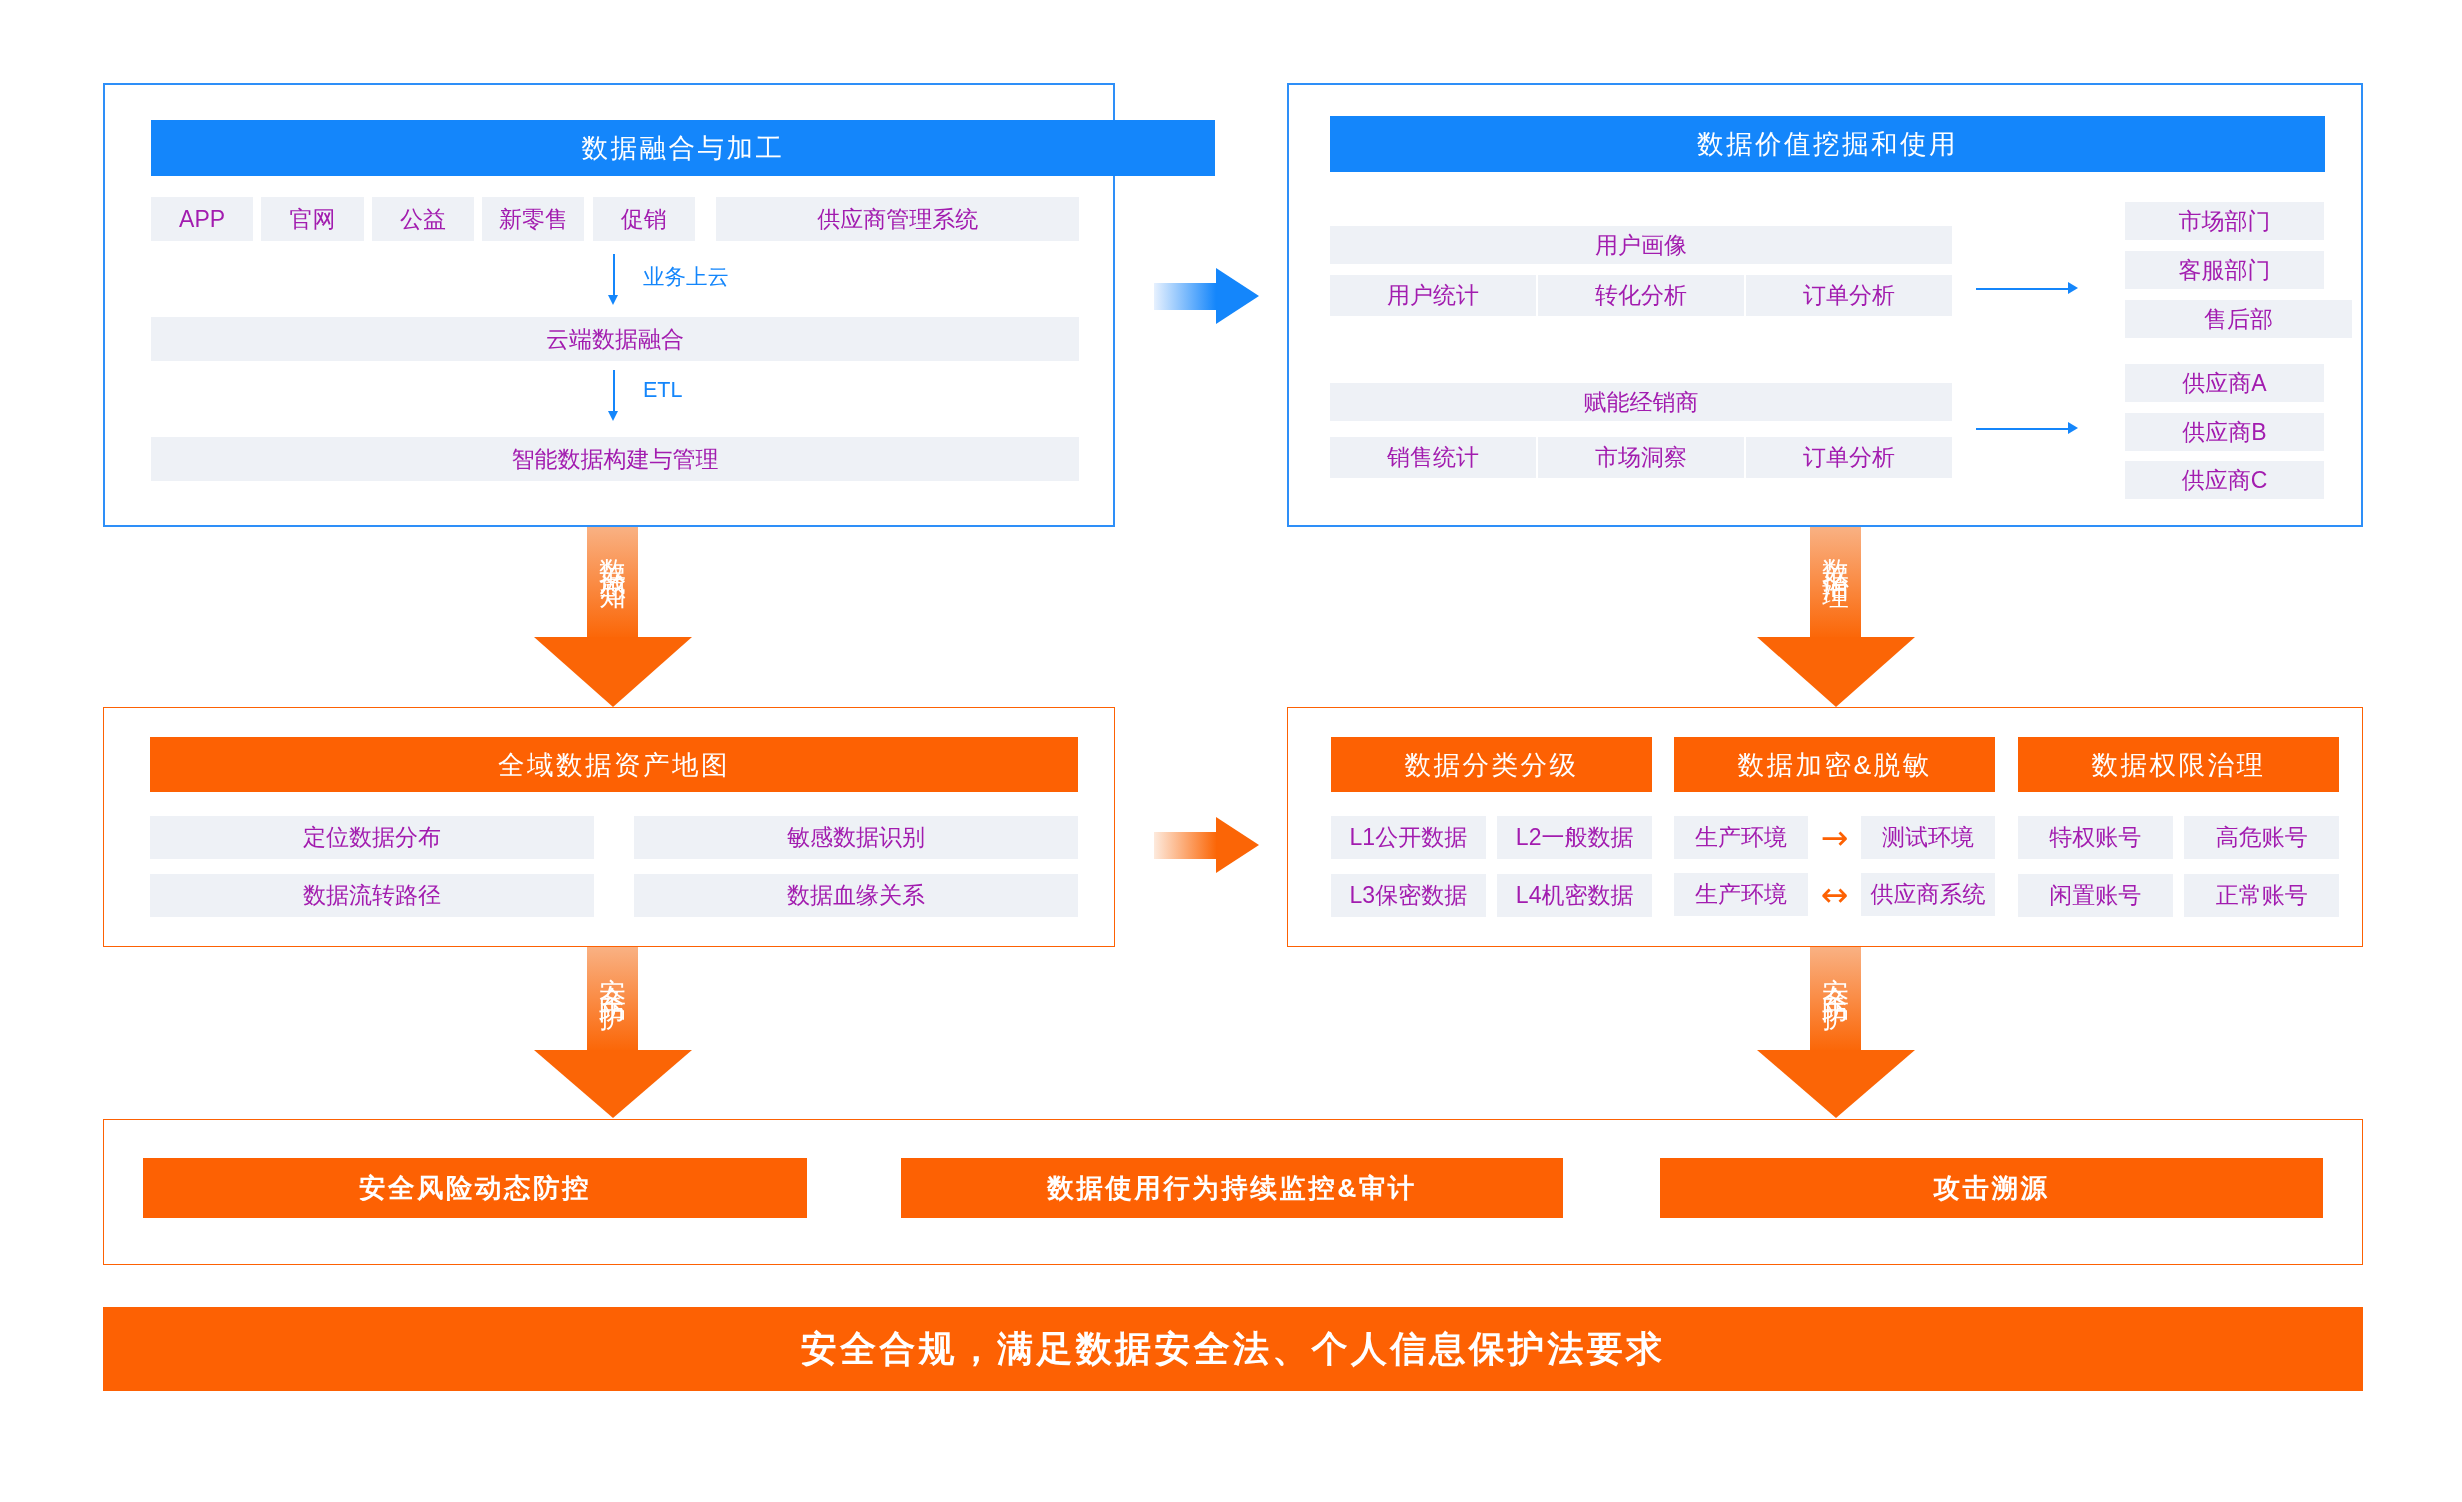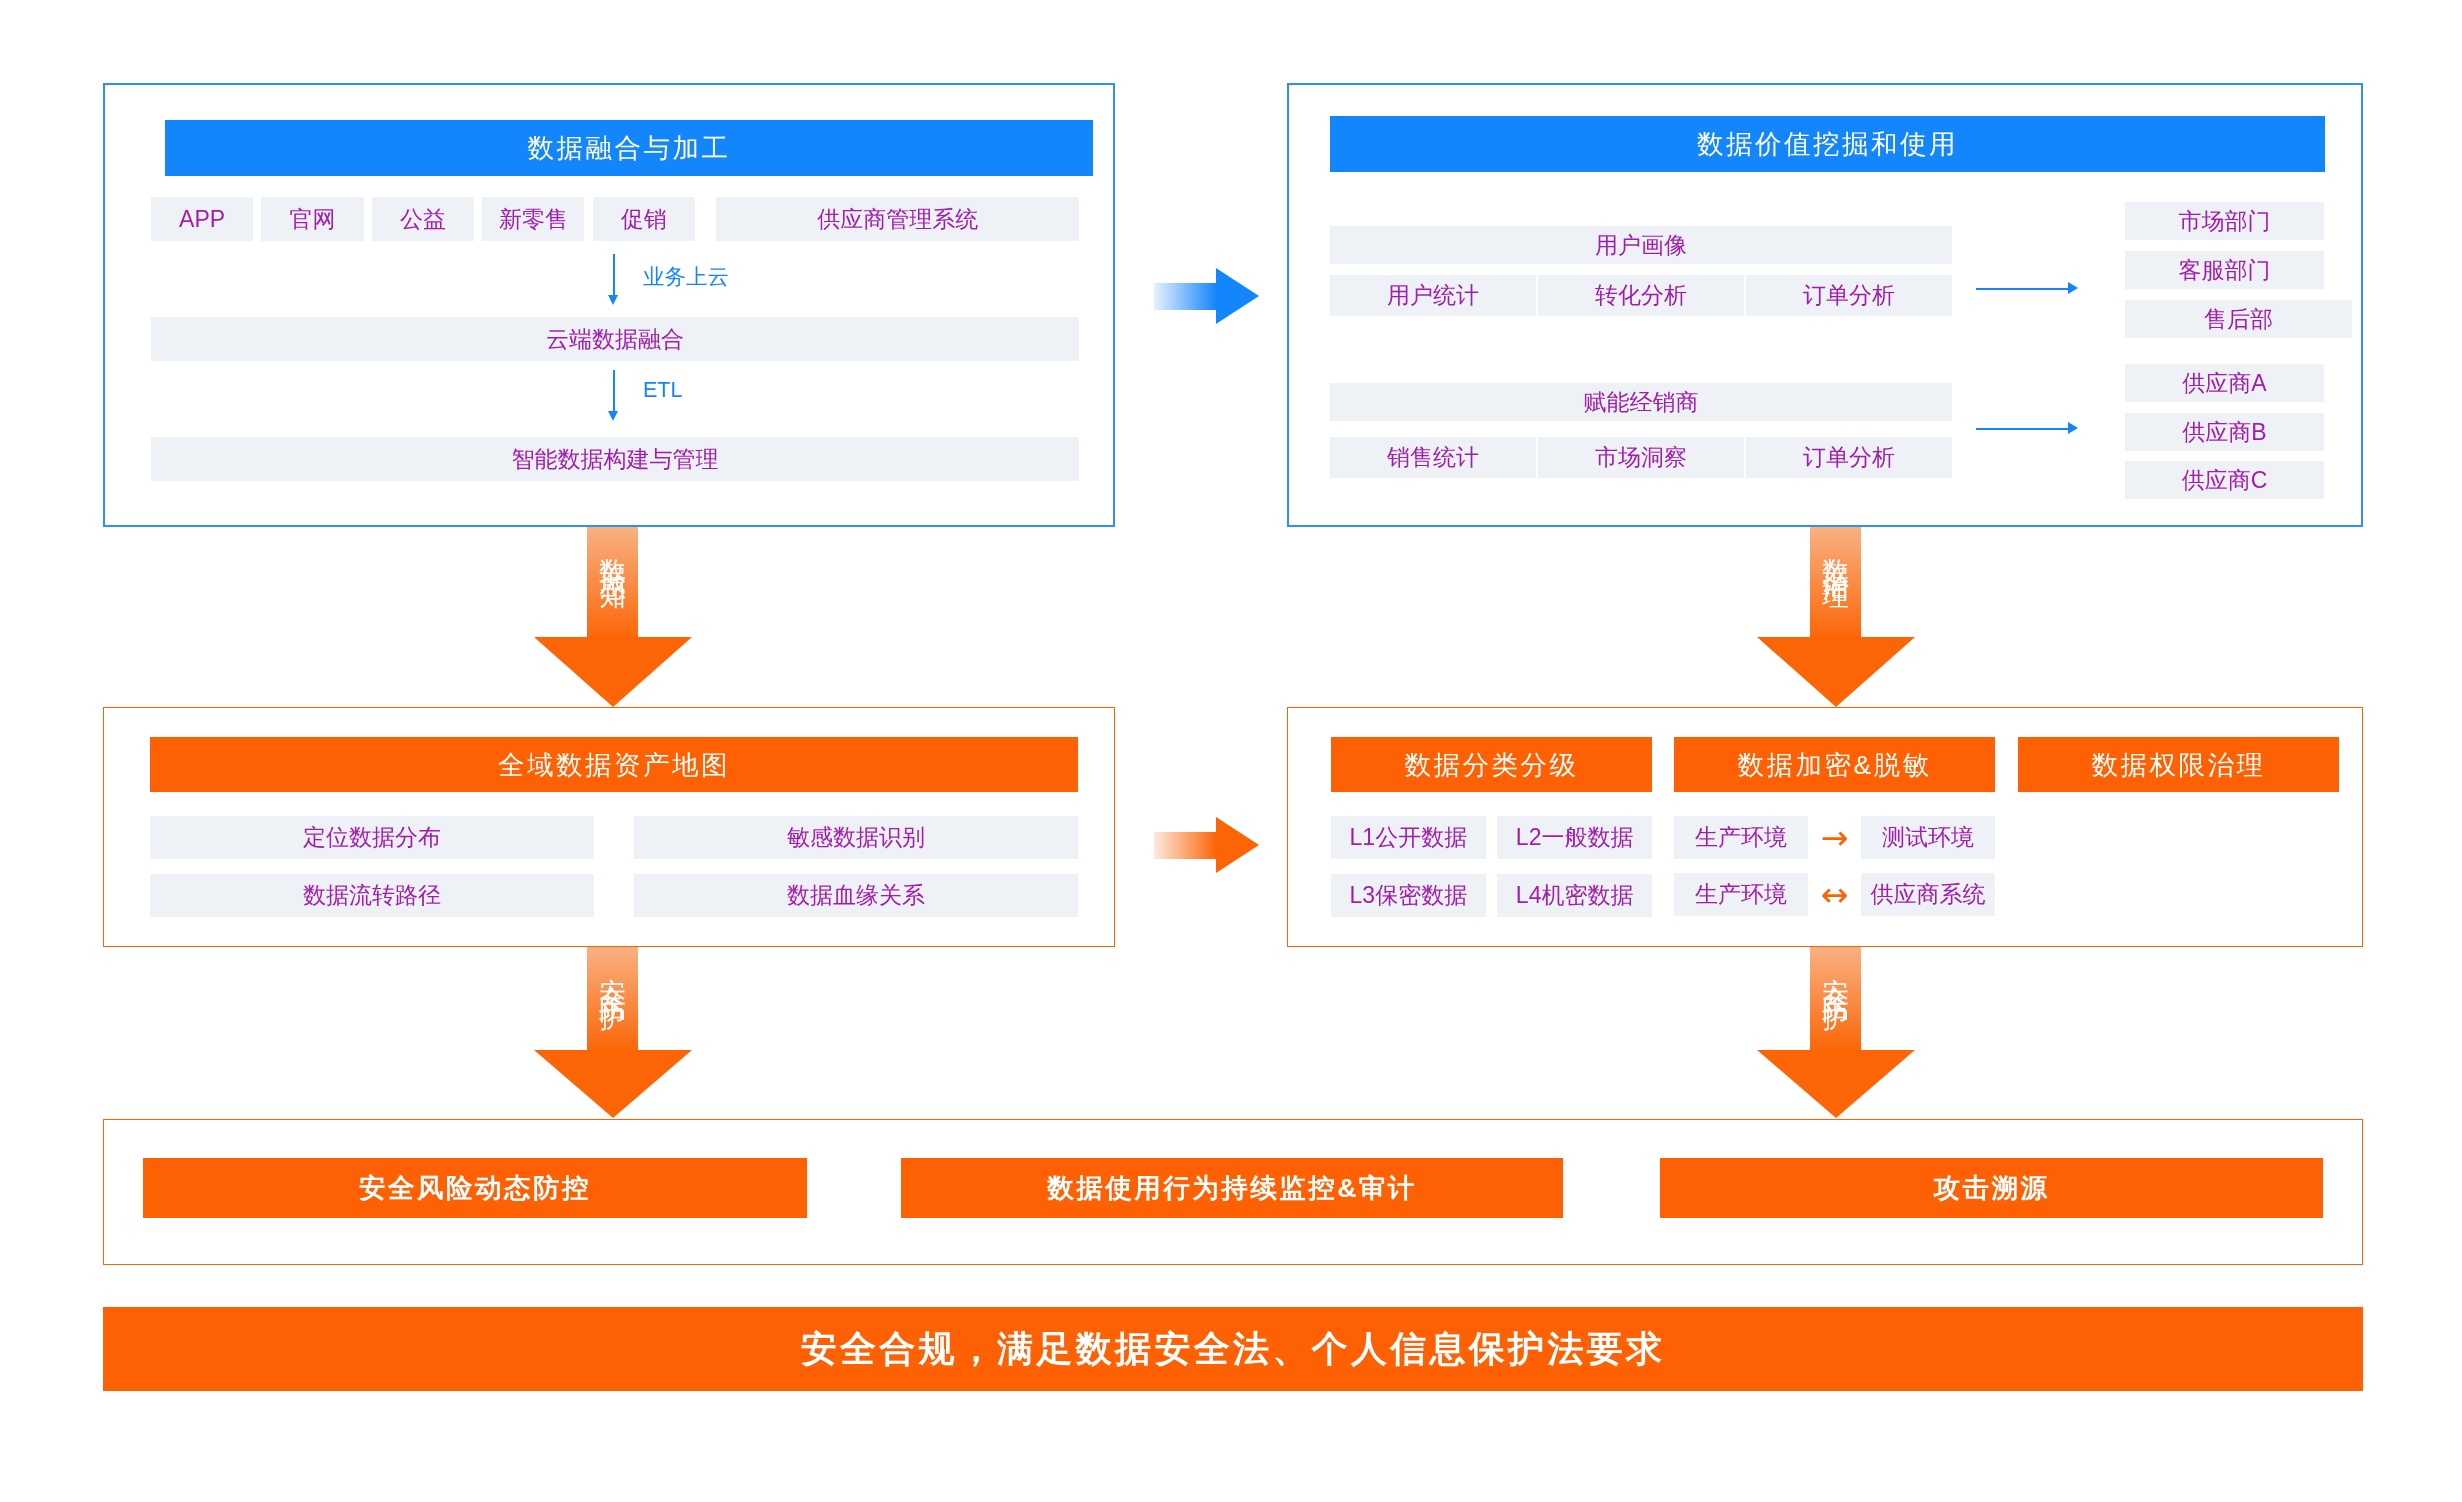--- a/index.html
+++ b/index.html
@@ -63,21 +63,21 @@
     justify-content:center;font-size:26.5px;font-weight:700;letter-spacing:2.5px;}
   .banner{background:#fd6103;color:#ffffff;display:flex;align-items:center;
     justify-content:center;font-size:36px;font-weight:700;letter-spacing:3.3px;}
 </style>
 </head>
 <body>
 
 <div class="canvas">
 
   <section class="box b-blue" style="left:103px;top:83px;width:1012px;height:444px;">
-    <div class="abs hdr hdr-blue" style="left:60px;top:35px;width:928px;height:56px;">数据融合与加工</div>
+    <div class="abs hdr hdr-blue" style="left:46px;top:35px;width:1064px;height:56px;">数据融合与加工</div>
     <div class="abs rowflex" style="left:46px;top:112px;width:928px;height:44px;">
       <div class="cell src-sm">APP</div>
       <div class="cell src-sm">官网</div>
       <div class="cell src-sm">公益</div>
       <div class="cell src-sm">新零售</div>
       <div class="cell src-sm">促销</div>
       <div class="cell src-lg">供应商管理系统</div>
     </div>
     <div class="tarrow-v" style="left:508px;top:169px;height:46px;"></div>
     <div class="blue-label" style="left:538px;top:177px;">业务上云</div>
@@ -160,20 +160,26 @@
       <div class="glyph-arrow">→</div>
       <div class="cell">测试环境</div>
     </div>
     <div class="abs duoflex" style="left:386px;top:165px;width:321px;height:43px;">
       <div class="cell">生产环境</div>
       <div class="glyph-arrow">↔</div>
       <div class="cell">供应商系统</div>
     </div>
 
     <div class="abs hdr hdr-orange" style="left:730px;top:29px;width:321px;height:55px;">数据权限治理</div>
+    <div class="abs colgrid" style="left:730px;top:108px;width:321px;">
+      <div class="cell">特权账号</div>
+      <div class="cell">高危账号</div>
+      <div class="cell">闲置账号</div>
+      <div class="cell">正常账号</div>
+    </div>
   </section>
 
   <div class="bigdown" style="left:534px;top:947px;height:171px;">
     <div class="shaft" style="height:103px;"></div>
     <div class="head" style="top:103px;border-top-width:68px;"></div>
     <div class="vtext">安全防护</div>
   </div>
   <div class="bigdown" style="left:1757px;top:947px;height:171px;">
     <div class="shaft" style="height:103px;"></div>
     <div class="head" style="top:103px;border-top-width:68px;"></div>

